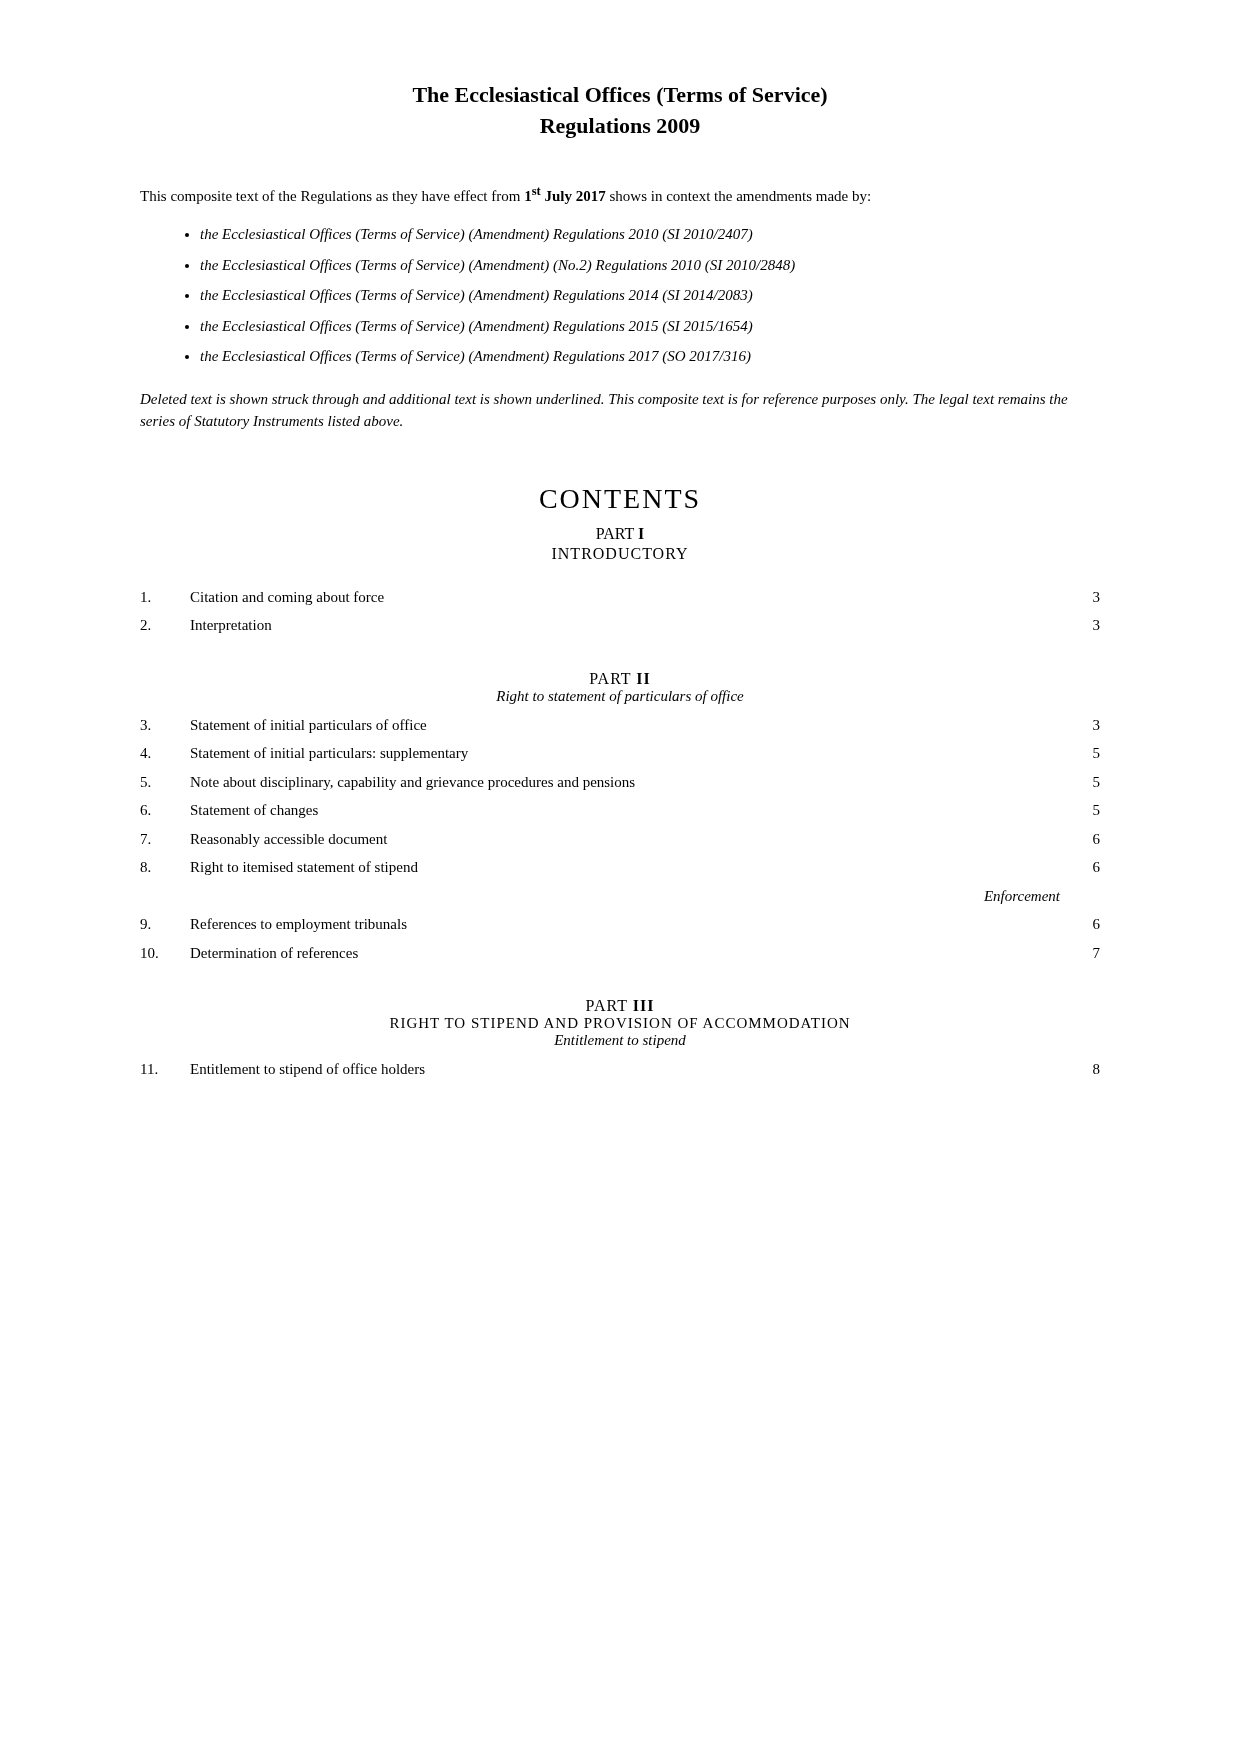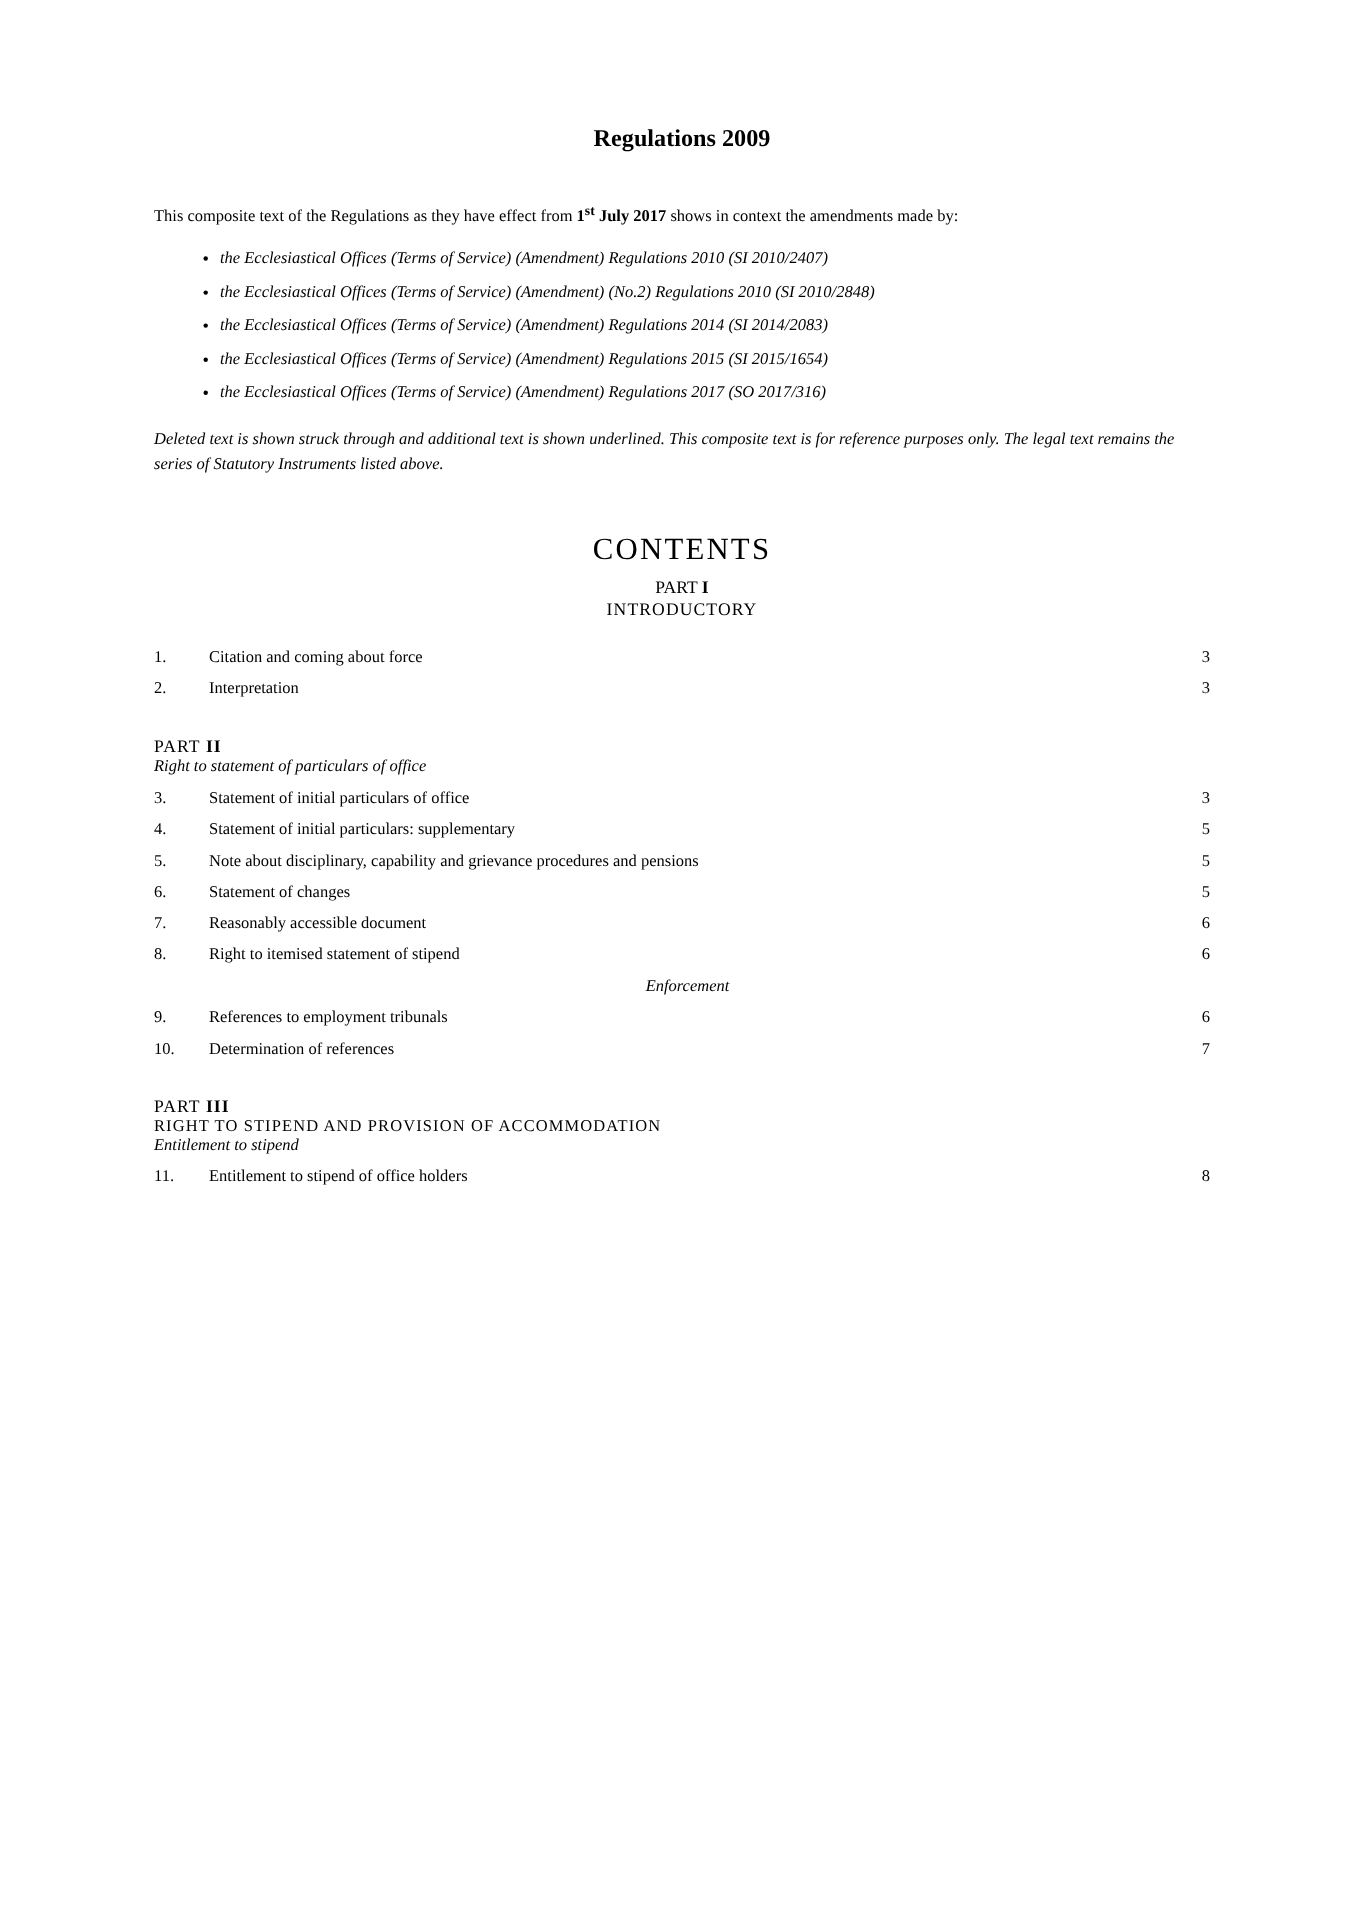--- a/index.html
+++ b/index.html
@@ -100,21 +100,21 @@
       text-align: left;
     }
 
     .toc-page {
       text-align: right;
       width: 40px;
       vertical-align: top;
     }
 
     .section-heading {
-      text-align: left;
+      text-align: center;
       margin-top: 30px;
       margin-bottom: 6px;
     }
 
     .section-heading-title {
       font-size: 16px;
       font-weight: normal;
       letter-spacing: 1px;
     }
 
@@ -128,21 +128,21 @@
     .section-heading-italic {
       font-style: italic;
       font-size: 15px;
       font-weight: normal;
     }
   </style>
 </head>
 <body>
 
 <div class="page-title">
-  <br>
+  <span>The Ecclesiastical Offices (Terms of Service)</span><br>
   <span>Regulations 2009</span>
 </div>
 
 <p class="intro-text">
   This composite text of the Regulations as they have effect from <strong>1<sup>st</sup> July 2017</strong> shows in context the amendments made by:
 </p>
 
 <ul class="bullet-list">
   <li><span>the Ecclesiastical Offices (Terms of Service) (Amendment) Regulations 2010 (SI 2010/2407)</span></li>
   <li><span>the Ecclesiastical Offices (Terms of Service) (Amendment) (No.2) Regulations 2010 (SI 2010/2848)</span></li>
@@ -211,21 +211,21 @@
       <td class="toc-text">Reasonably accessible document</td>
       <td class="toc-page">6</td>
     </tr>
     <tr>
       <td class="toc-num">8.</td>
       <td class="toc-text">Right to itemised statement of stipend</td>
       <td class="toc-page">6</td>
     </tr>
     <tr>
       <td class="toc-num"></td>
-      <td class="toc-text" style="text-align:center; font-style:italic;"><em>Enforcement</em></td>
+      <td class="toc-text" style="text-align:right; font-style:italic;"><em>Enforcement</em></td>
       <td class="toc-page"></td>
     </tr>
     <tr>
       <td class="toc-num">9.</td>
       <td class="toc-text">References to employment tribunals</td>
       <td class="toc-page">6</td>
     </tr>
     <tr>
       <td class="toc-num">10.</td>
       <td class="toc-text">Determination of references</td>

